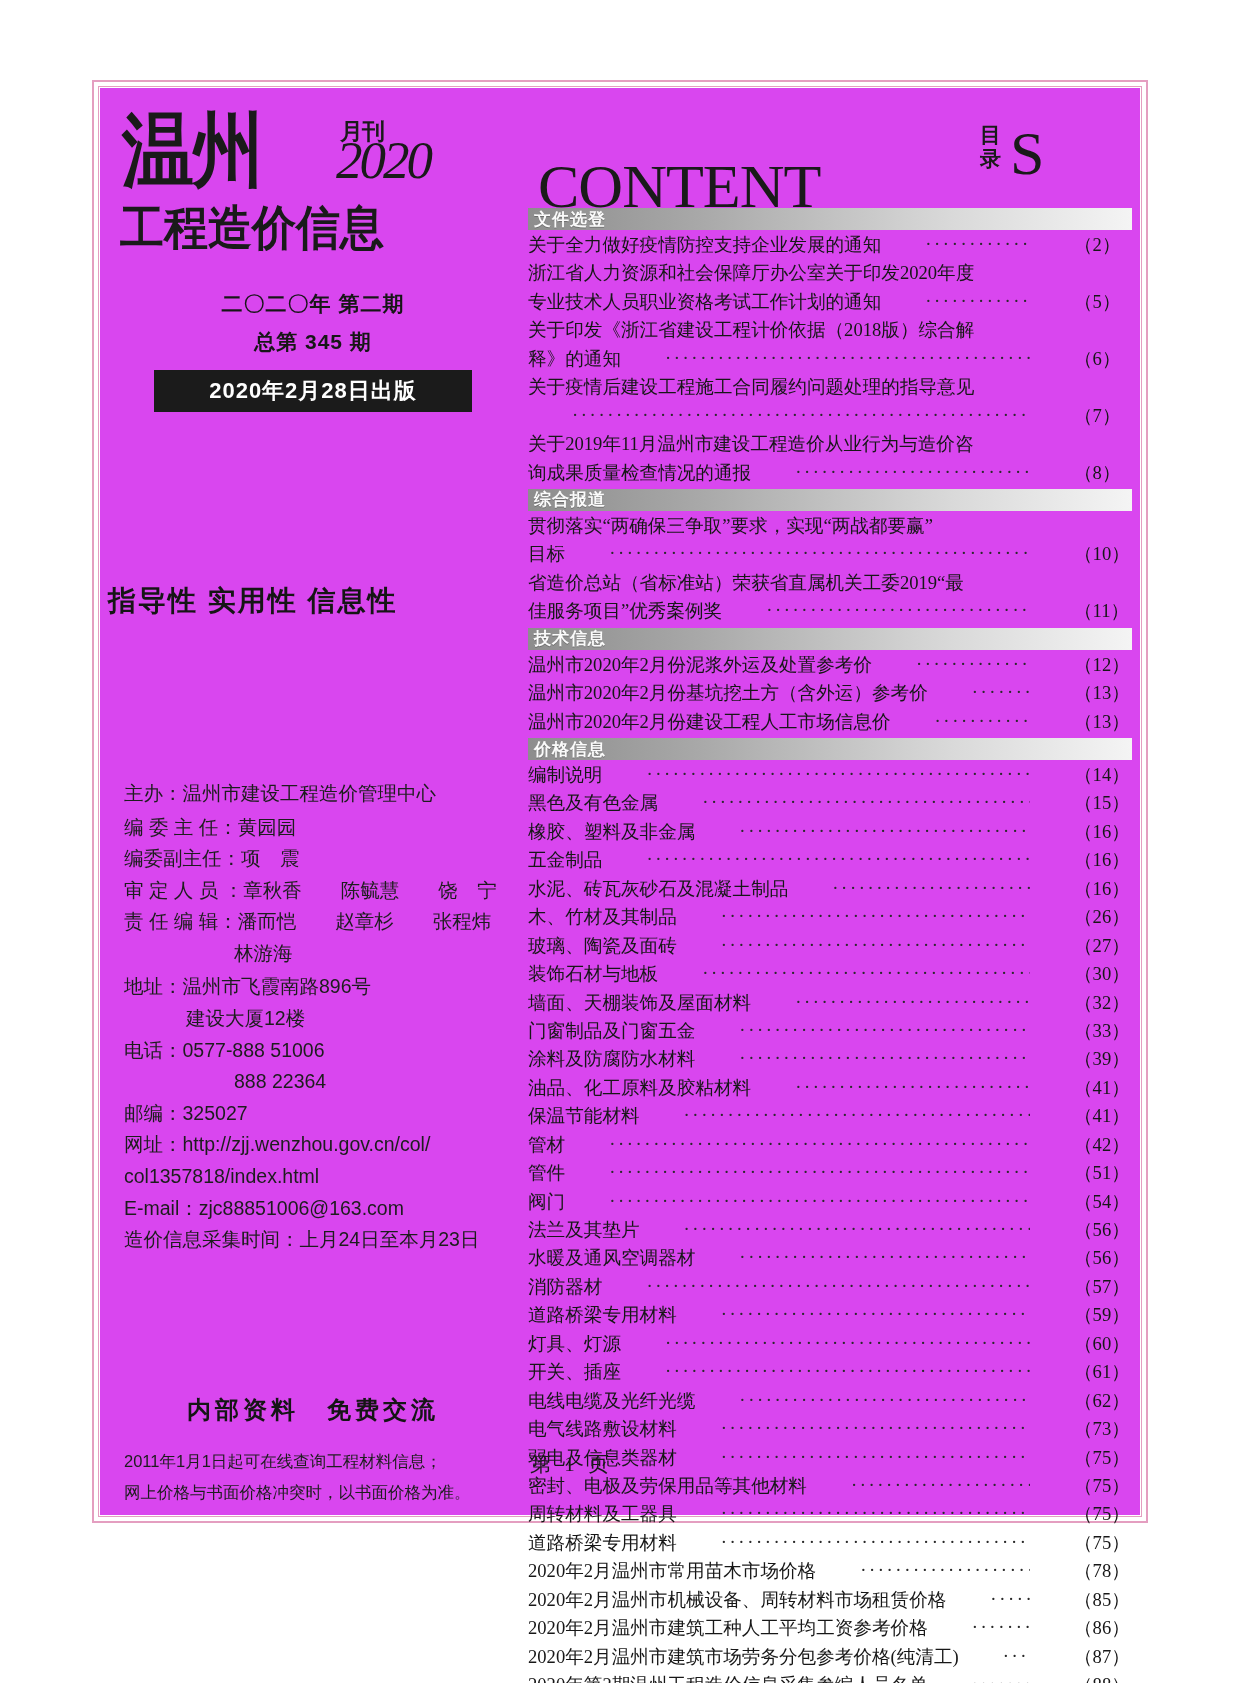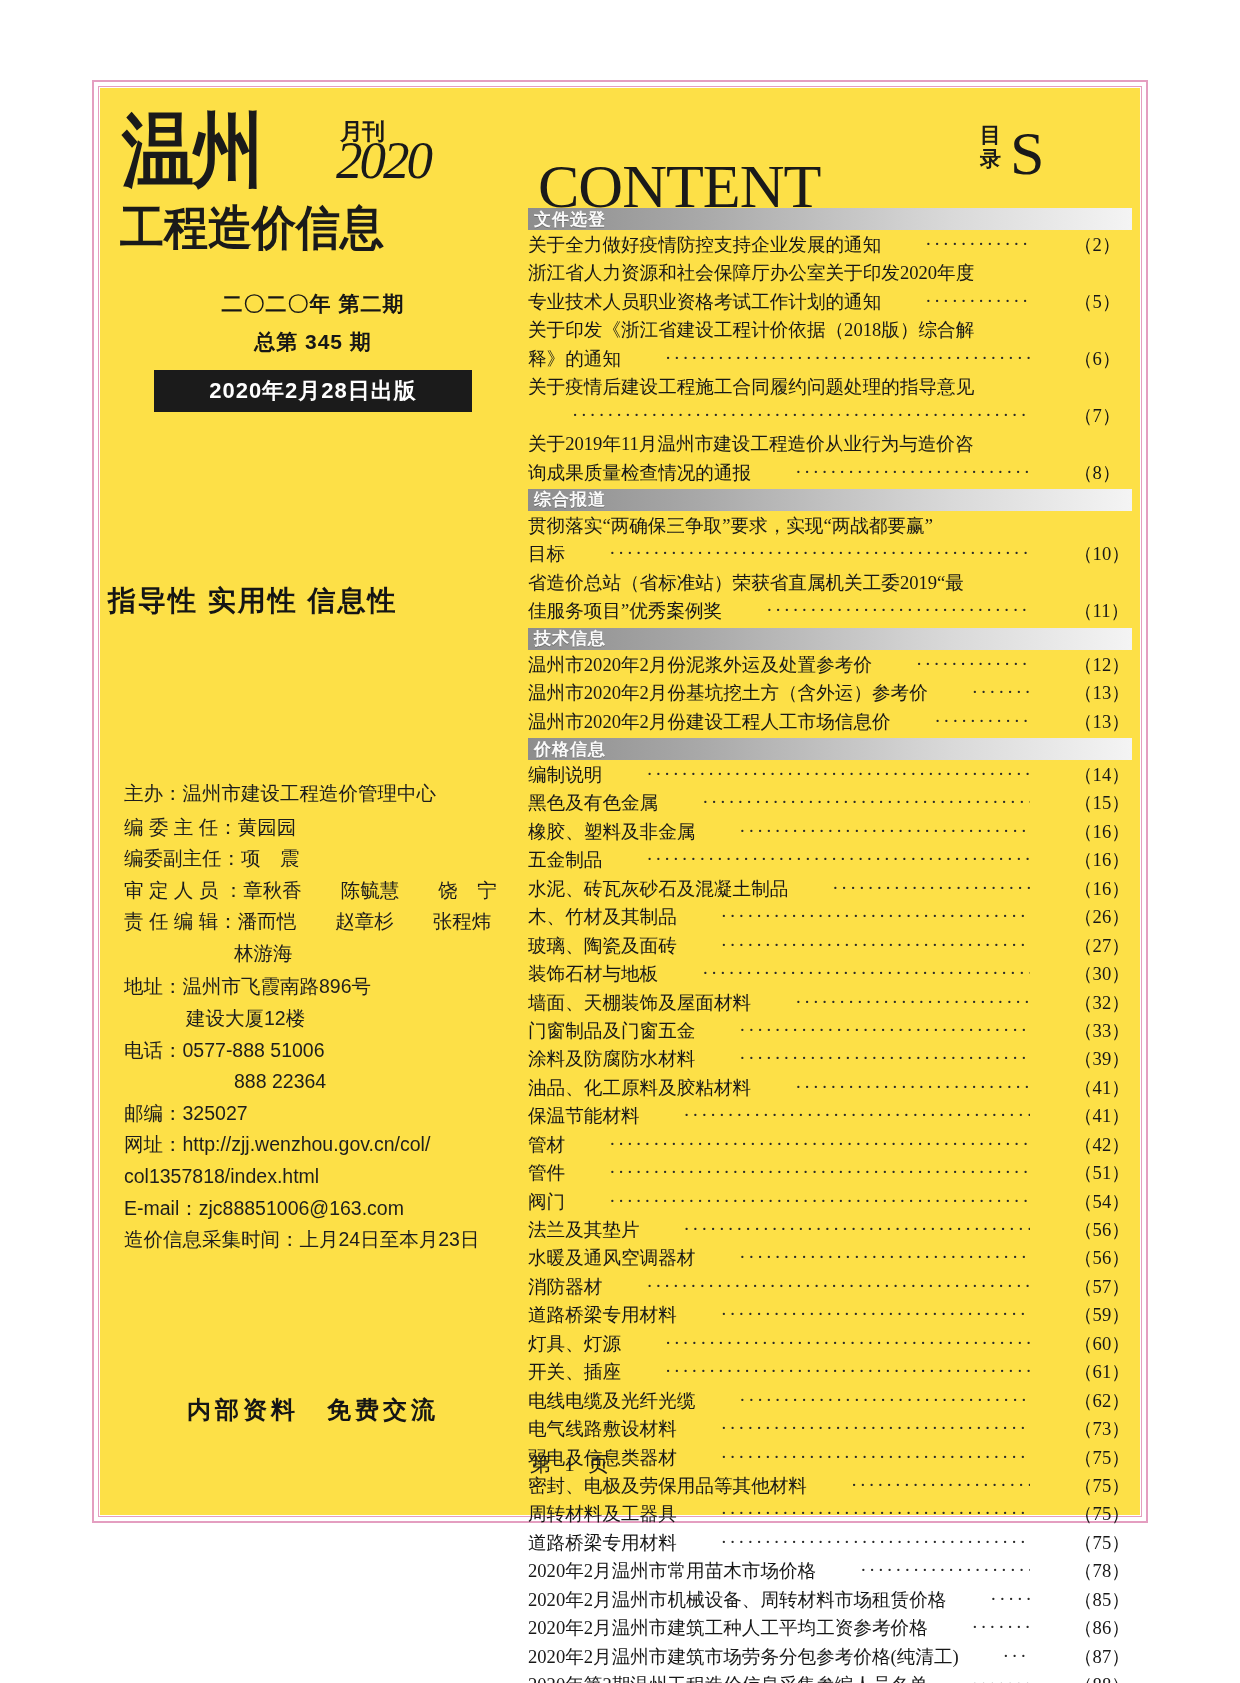--- a/index.html
+++ b/index.html
@@ -22,21 +22,21 @@
     position:absolute;
     left:98px;top:86px;
     width:1044px;height:1431px;
     border:1px solid #e49ec0;
     box-sizing:border-box;
   }
   .sheet{
     position:absolute;
     left:100px;top:88px;
     width:1040px;height:1427px;
-    background:#fde047;
+    background:#d946ef;
     box-sizing:border-box;
   }
 
   
   .left-col{
     position:absolute;
     left:8px;top:6px;
     width:410px;
     height:1415px;
   }
@@ -285,20 +285,24 @@
       <div class="row latin indent2">888 22364</div>
       <div class="row latin">邮编：325027</div>
       <div class="row latin">网址：http://zjj.wenzhou.gov.cn/col/</div>
       <div class="row latin">col1357818/index.html</div>
       <div class="row latin">E-mail：zjc88851006@163.com</div>
       <div class="row">造价信息采集时间：上月24日至本月23日</div>
     </div>
 
     <div class="free-note">内部资料　免费交流</div>
 
+    <div class="bottom-notes">
+      <div>2011年1月1日起可在线查询工程材料信息；</div>
+      <div>网上价格与书面价格冲突时，以书面价格为准。</div>
+    </div>
   </div>
 
   <div class="right-col">
     <div class="contents-head">
       <div class="contents-word">CONTENT</div>
       <div class="contents-cn">
         <div>目</div>
         <div>录</div>
       </div>
       <div class="contents-s">S</div>

